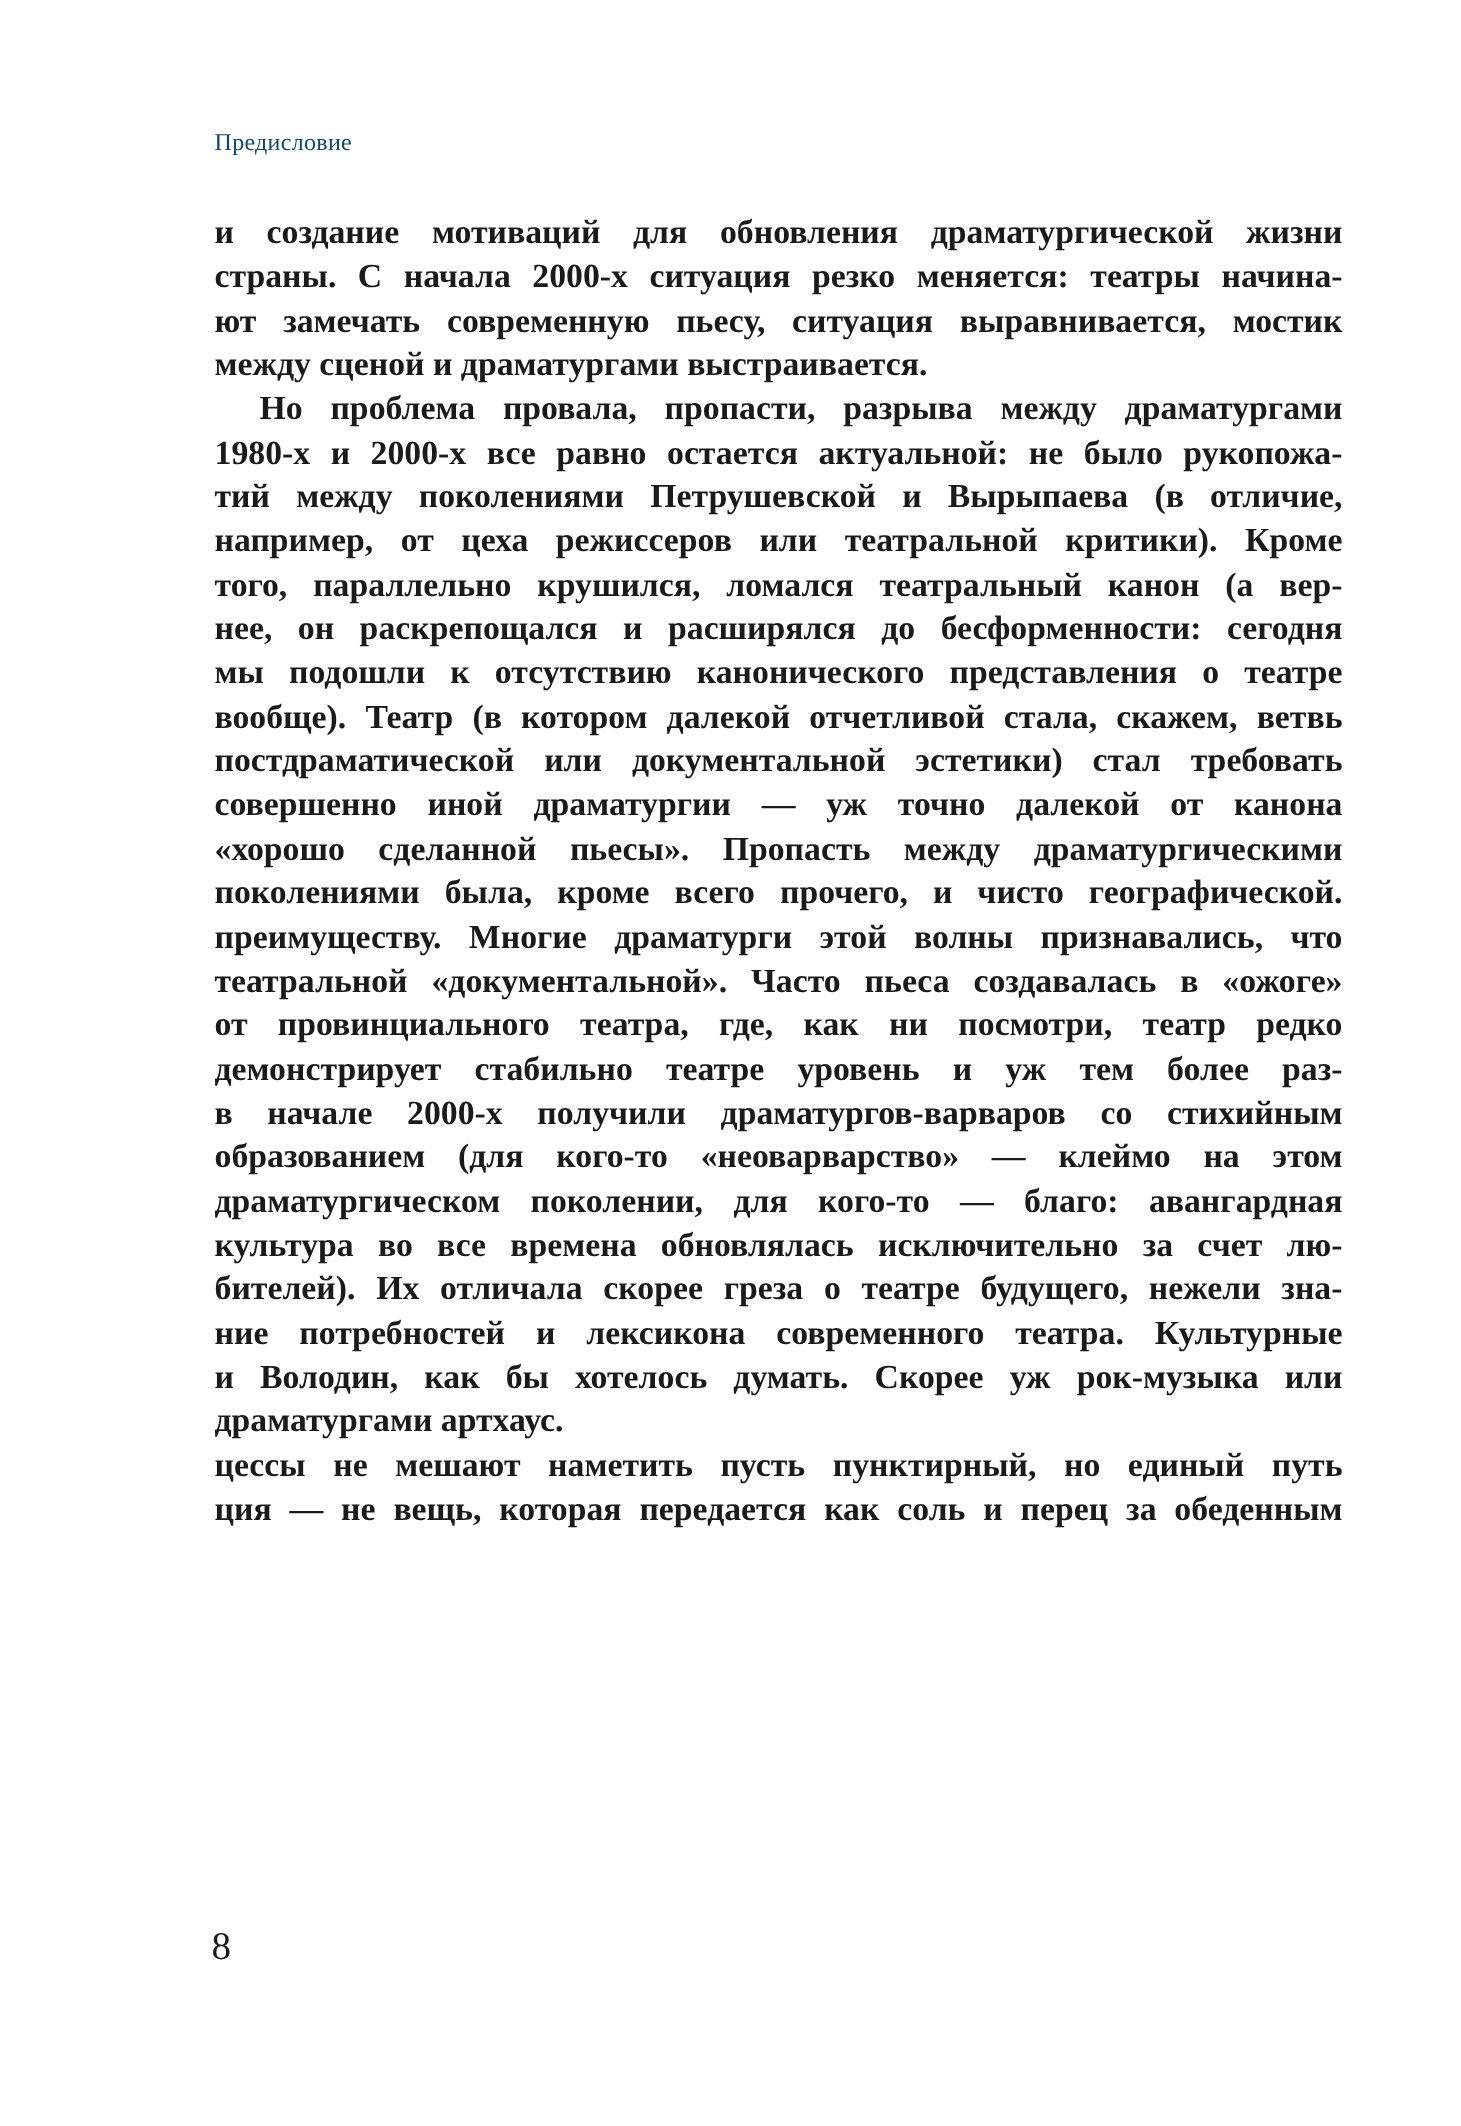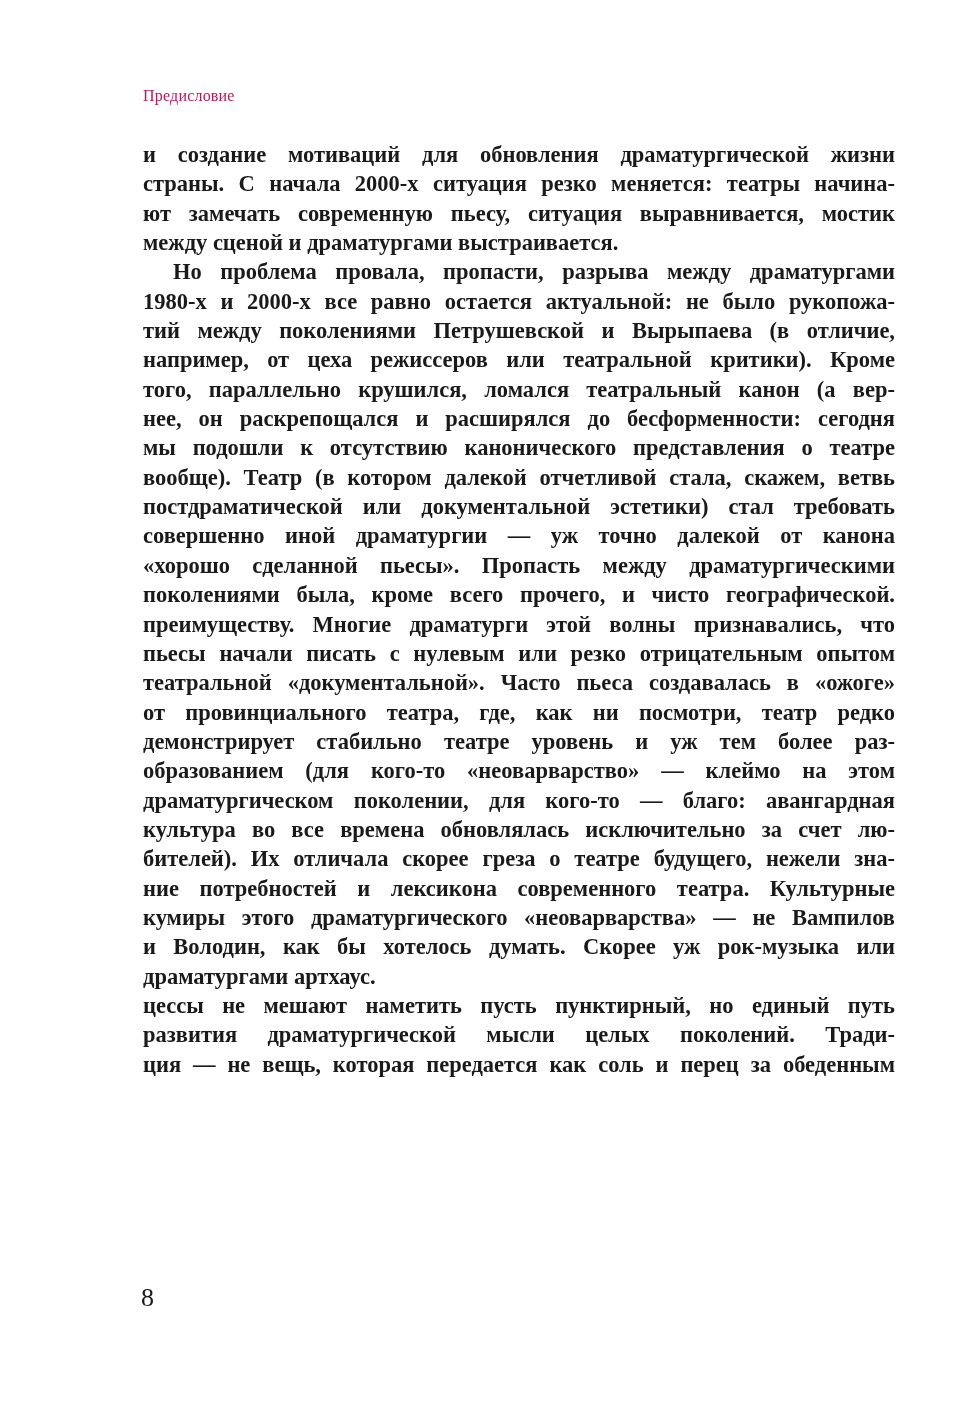--- a/index.html
+++ b/index.html
@@ -14,21 +14,21 @@
       overflow: hidden;
       font-family: "Liberation Serif", "DejaVu Serif", serif;
       color: #1a1a1a;
     }
     .running-head {
       position: absolute;
       left: 143px;
       top: 87px;
       font-size: 16px;
       letter-spacing: 0.2px;
-      color: #be185d;
+      color: #0c4a6e;
     }
     .body-text {
       position: absolute;
       left: 143px;
       top: 140px;
       width: 752px;
       font-weight: bold;
     }
     .line {
       display: block;
@@ -74,34 +74,32 @@
     <span class="line">например, от цеха режиссеров или театральной критики). Кроме</span>
     <span class="line">того, параллельно крушился, ломался театральный канон (а вер-</span>
     <span class="line">нее, он раскрепощался и расширялся до бесформенности: сегодня</span>
     <span class="line">мы подошли к отсутствию канонического представления о театре</span>
     <span class="line">вообще). Театр (в котором далекой отчетливой стала, скажем, ветвь</span>
     <span class="line">постдраматической или документальной эстетики) стал требовать</span>
     <span class="line">совершенно иной драматургии — уж точно далекой от канона</span>
     <span class="line">«хорошо сделанной пьесы». Пропасть между драматургическими</span>
     <span class="line">поколениями была, кроме всего прочего, и чисто географической.</span>
     <span class="line">преимуществу. Многие драматурги этой волны признавались, что</span>
-    <span class="line">пьесы начали писать с нулевым или резко отрицательным опытом</span>
     <span class="line">театральной «документальной». Часто пьеса создавалась в «ожоге»</span>
     <span class="line">от провинциального театра, где, как ни посмотри, театр редко</span>
     <span class="line">демонстрирует стабильно театре уровень и уж тем более раз-</span>
+    <span class="line">в начале 2000-х получили драматургов-варваров со стихийным</span>
     <span class="line">образованием (для кого-то «неоварварство» — клеймо на этом</span>
     <span class="line">драматургическом поколении, для кого-то — благо: авангардная</span>
     <span class="line">культура во все времена обновлялась исключительно за счет лю-</span>
     <span class="line">бителей). Их отличала скорее греза о театре будущего, нежели зна-</span>
     <span class="line">ние потребностей и лексикона современного театра. Культурные</span>
-    <span class="line">кумиры этого драматургического «неоварварства» — не Вампилов</span>
     <span class="line">и Володин, как бы хотелось думать. Скорее уж рок-музыка или</span>
     <span class="line last">драматургами артхаус.</span>
   </div>
 
   <div>
     <span class="line">цессы не мешают наметить пусть пунктирный, но единый путь</span>
-    <span class="line">развития драматургической мысли целых поколений. Тради-</span>
     <span class="line">ция — не вещь, которая передается как соль и перец за обеденным</span>
   </div>
 </div>
 
 <div class="page-number">8</div>
 
 </body></html>

